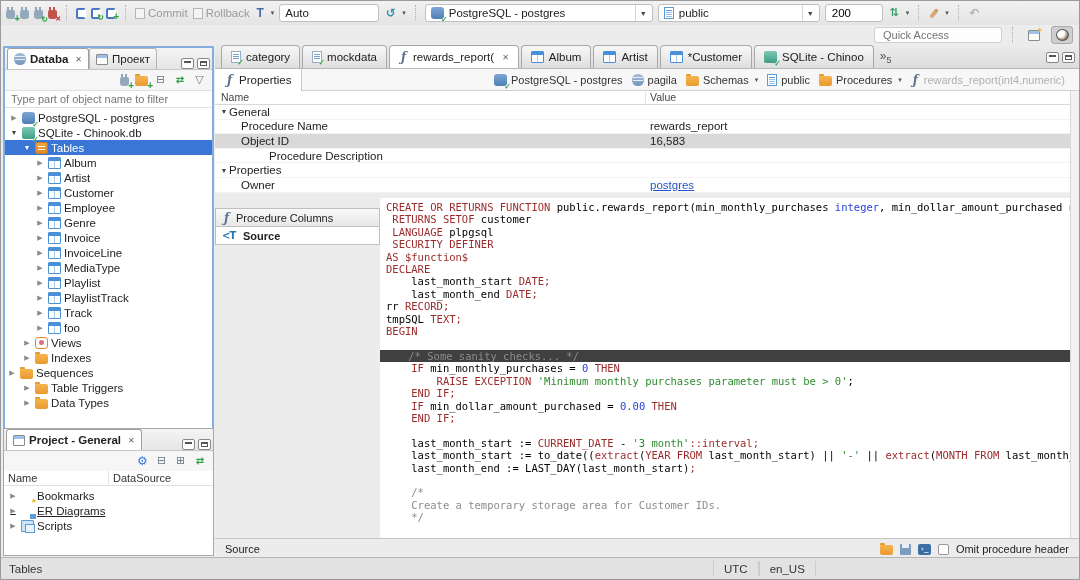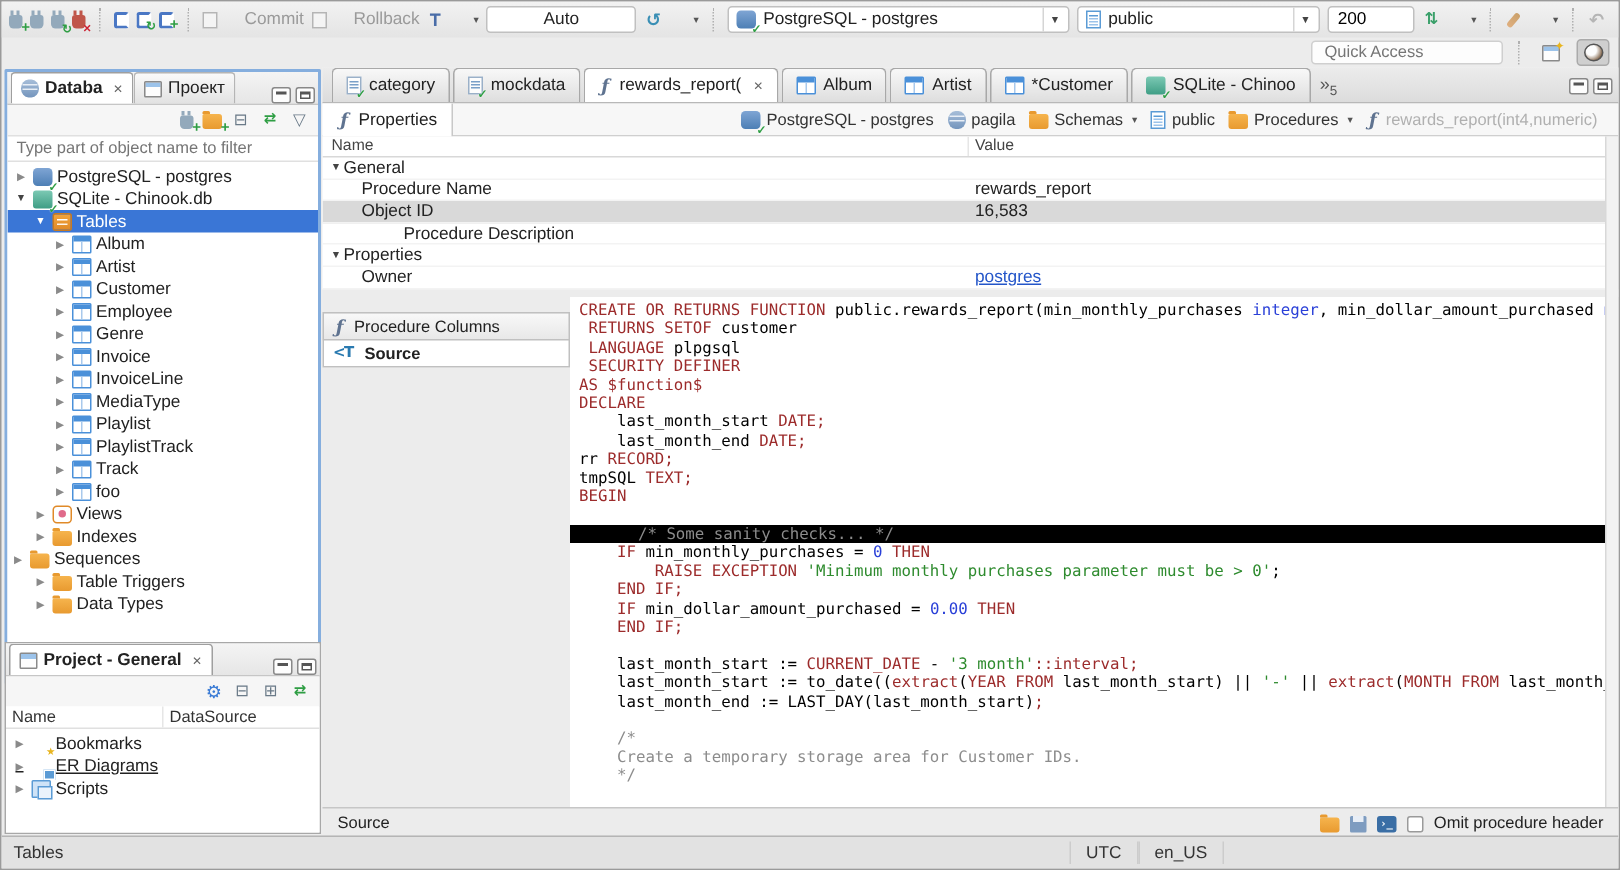--- a/index.html
+++ b/index.html
@@ -65,25 +65,25 @@
   .xbtn{font-size:8px;color:#666;margin-left:3px;}
   .winbtn{width:13px;height:11px;border:1px solid #888;border-radius:2px;background:#fdfdfd;margin-left:3px;position:relative;}
   .winbtn.min::after{content:"";position:absolute;left:2px;right:2px;top:2px;height:2px;background:#555;}
   .winbtn.max::after{content:"";position:absolute;left:2px;right:2px;top:2px;bottom:2px;border:1px solid #555;border-top-width:2px;}
   .ddarrow{font-size:7px;color:#555;margin-left:2px;}
   .tsep{width:1px;height:16px;border-left:1px dotted #b0b0b0;margin:0 4px;flex:none;}
 
   
   #toolbar{position:absolute;left:0;top:0;right:0;height:24px;display:flex;align-items:center;padding:0 5px;gap:5px;
         background:linear-gradient(#f2f2f2,#e4e4e4);}
-  .tbtn{display:flex;align-items:center;gap:18px;color:#9a9a9a;font-size:11.5px;justify-content:space-between;}
+  .tbtn{display:flex;align-items:center;gap:3px;color:#9a9a9a;font-size:11.5px;justify-content:space-between;}
   .combo{background:#fff;border:1px solid #c0c0c0;border-radius:3px;height:18px;display:flex;align-items:center;
         font-size:11.5px;padding:0 5px;gap:5px;color:#222;}
   .combo .dropcap{margin-left:auto;border-left:1px solid #d5d5d5;padding-left:4px;font-size:7px;color:#444;height:100%;display:flex;align-items:center;}
-  #auto-combo{width:100px;justify-content:center;}
+  #auto-combo{width:100px;justify-content:flex-start;}
   #conn-combo{width:228px;}
   #schema-combo{width:162px;}
   #fetch-input{width:58px;height:18px;border:1px solid #c0c0c0;border-radius:3px;font:11.5px "Liberation Sans",sans-serif;padding:0 6px;}
   #toolbar2{position:absolute;left:0;top:24px;right:0;height:20px;display:flex;align-items:center;justify-content:flex-end;padding:0 6px;gap:6px;}
   #quick-access{width:128px;height:16px;border:1px solid #cfcfcf;border-radius:3px;font:11px "Liberation Sans",sans-serif;
         color:#b0b0b0;padding:0 8px;background:#fdfdfd;}
   .pbtn{width:22px;height:18px;display:flex;align-items:center;justify-content:center;border-radius:3px;}
   .pbtn.pressed{background:#cfcfcf;border:1px solid #aaa;}
 
   
@@ -142,21 +142,21 @@
   #splitter{position:absolute;left:0;top:148px;right:0;height:5px;background:#ececec;text-align:center;}
   #splitter span{font-size:5px;color:#556;letter-spacing:2px;line-height:5px;}
 
   #lower{position:absolute;left:0;top:153px;right:0;height:340px;display:flex;}
   #side-buttons{width:165px;flex:none;background:#ececec;padding-top:10px;}
   .sbtn{height:19px;display:flex;align-items:center;gap:5px;padding:0 6px;border:1px solid #c0c0c0;
         background:linear-gradient(#f8f8f8,#e8e8e8);font-size:11px;margin-bottom:-1px;}
   .sbtn.active{background:#fff;font-weight:bold;}
   #code-wrap{flex:1;background:#fff;overflow:hidden;padding:3px 0 0 6px;margin-right:9px;}
   .cl{white-space:pre;font:10.5px/12.4px "DejaVu Sans Mono",monospace;color:#000;}
-  .cl.hl{background:#000000;margin-left:-6px;padding-left:20px;}
+  .cl.hl{background:#404040;margin-left:-6px;padding-left:3px;}
   .c-k{color:#9c2b2b;}
   .c-t{color:#2a40d8;}
   .c-n{color:#2a40d8;}
   .c-s{color:#2e8b2e;}
   .c-c{color:#8c8c8c;}
 
   #editor-bottom{position:absolute;left:0;top:493px;right:0;height:21px;background:#ececec;border-top:1px solid #c6c6c6;
         display:flex;align-items:center;padding:0 10px;gap:7px;font-size:11px;}
   #editor-bottom .spacer{flex:1;}
   .cb{width:11px;height:11px;border:1px solid #9a9a9a;border-radius:2px;background:#fff;flex:none;}

